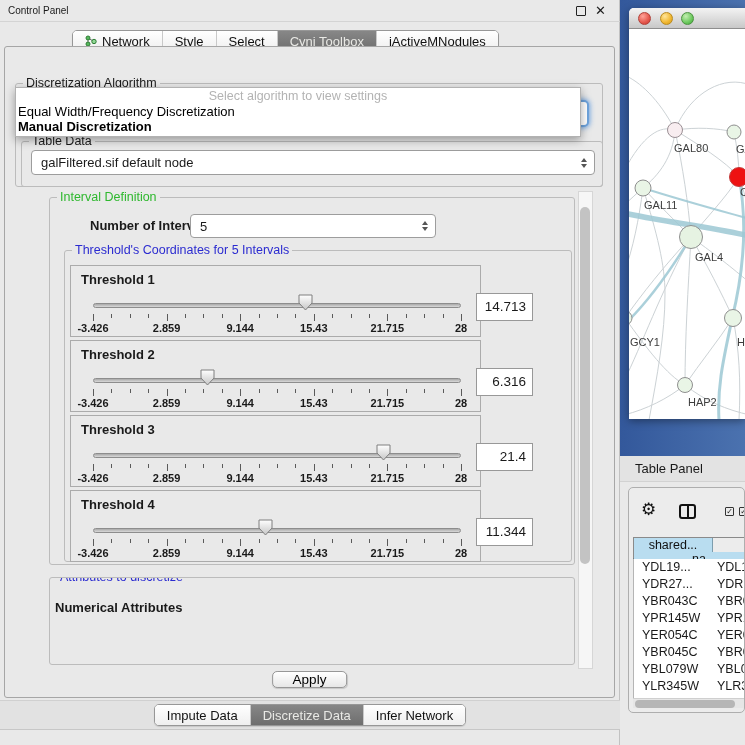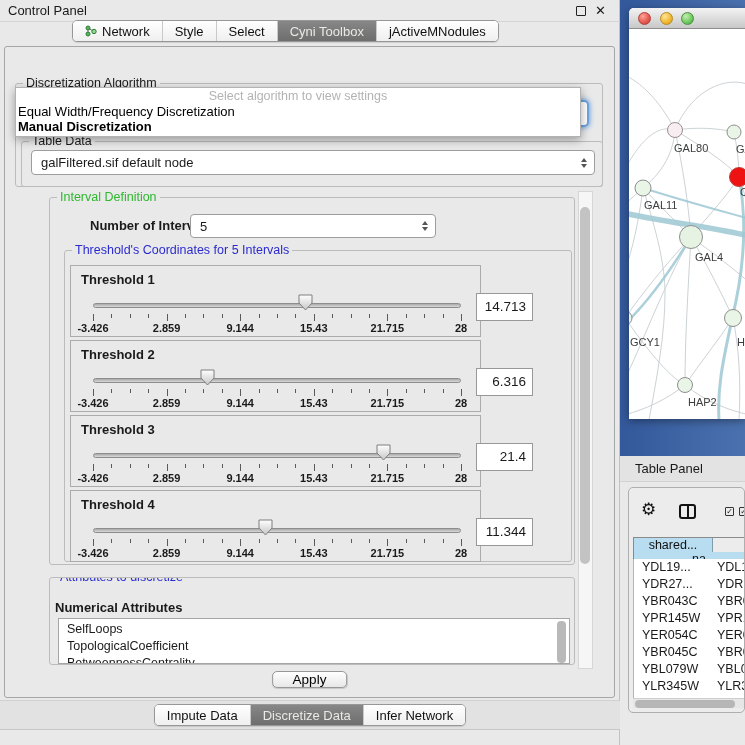--- a/index.html
+++ b/index.html
@@ -3,30 +3,30 @@
 <meta charset="utf-8">
 <style>
   * { margin:0; padding:0; box-sizing:border-box; }
   html,body { width:745px; height:745px; }
   body { font-family:"Liberation Sans","DejaVu Sans",sans-serif; background:#e9e9e9; position:relative; overflow:hidden; font-size:12px; color:#1a1a1a; }
   .abs { position:absolute; }
 
   
   #left { left:0; top:0; width:620px; height:745px; background:#e9e9e9; border-right:1px solid #c2c2c2; }
   #cp-header { left:0; top:0; width:620px; height:22px; border-bottom:1px solid #d4d4d4; }
-  #cp-title { left:8px; top:0; line-height:22px; font-size:13px; }
+  #cp-title { left:8px; top:0; line-height:22px; font-size:10px; }
   #float-icon { left:576px; top:6px; width:10px; height:10px; border:1.5px solid #222; border-radius:1px; }
   #close-icon { left:595px; top:2px; font-size:13px; font-weight:bold; line-height:18px; }
 
   .segbar { display:flex; height:22px; }
   .seg { display:flex; border:1px solid #979797; border-radius:5px; overflow:hidden; background:#fff; box-shadow:0 1px 1px rgba(0,0,0,.12); }
   .tab { padding:0 12px; font-size:13px; display:flex; align-items:center; gap:5px; background:linear-gradient(#ffffff,#efefef); border-left:1px solid #c9c9c9; color:#111; cursor:default; white-space:nowrap; }
   .tab:first-child { border-left:none; }
   .tab.selected { background:linear-gradient(#878787,#6e6e6e); color:#e9e9e5; }
-  #top-tabs-wrap { left:72px; top:20px; }
+  #top-tabs-wrap { left:72px; top:30px; }
   #bottom-strip { left:0; top:700px; width:620px; height:30px; background:#e2e2e2; border-top:1px solid #d0d0d0; border-bottom:1px solid #c7c7c7; }
   #bottom-tabs-wrap { left:0; top:704px; width:620px; display:flex; justify-content:center; }
 
   #content { left:4px; top:46px; width:611px; height:652px; border:1px solid #a6a6a6; border-radius:3px; background:#e9e9e9; }
 
   .group { position:absolute; border:1px solid #bcbcbc; border-radius:3px; }
   .gtitle { position:absolute; top:-8px; left:7px; background:#e9e9e9; padding:0 3px; font-size:12.5px; white-space:nowrap; }
   .t-green { color:#2eb82e; }
   .t-blue { color:#2b2bd0; }
 
@@ -362,26 +362,20 @@
               </div>
               <div class="thr-value">11.344</div>
             </div>
           </div>
       </div>
     </div>
 
     <div id="attr-group" class="group">
       <span class="gtitle t-blue">Attributes to discretize</span>
       <span id="attr-label">Numerical Attributes</span>
-      <div id="attr-list">
-        <div id="attr-scroll-thumb"></div>
-      <div class="attr-item">SelfLoops</div>
-          <div class="attr-item">TopologicalCoefficient</div>
-          <div class="attr-item">BetweennessCentrality</div>
-        </div>
     </div>
 
     <button id="apply-btn">Apply</button>
   </div>
 
   <div id="bottom-strip" class="abs"></div>
   <div id="bottom-tabs-wrap" class="abs segbar">
     <div class="seg">
         <div class="tab">
           <span class="tlabel">Impute Data</span>

